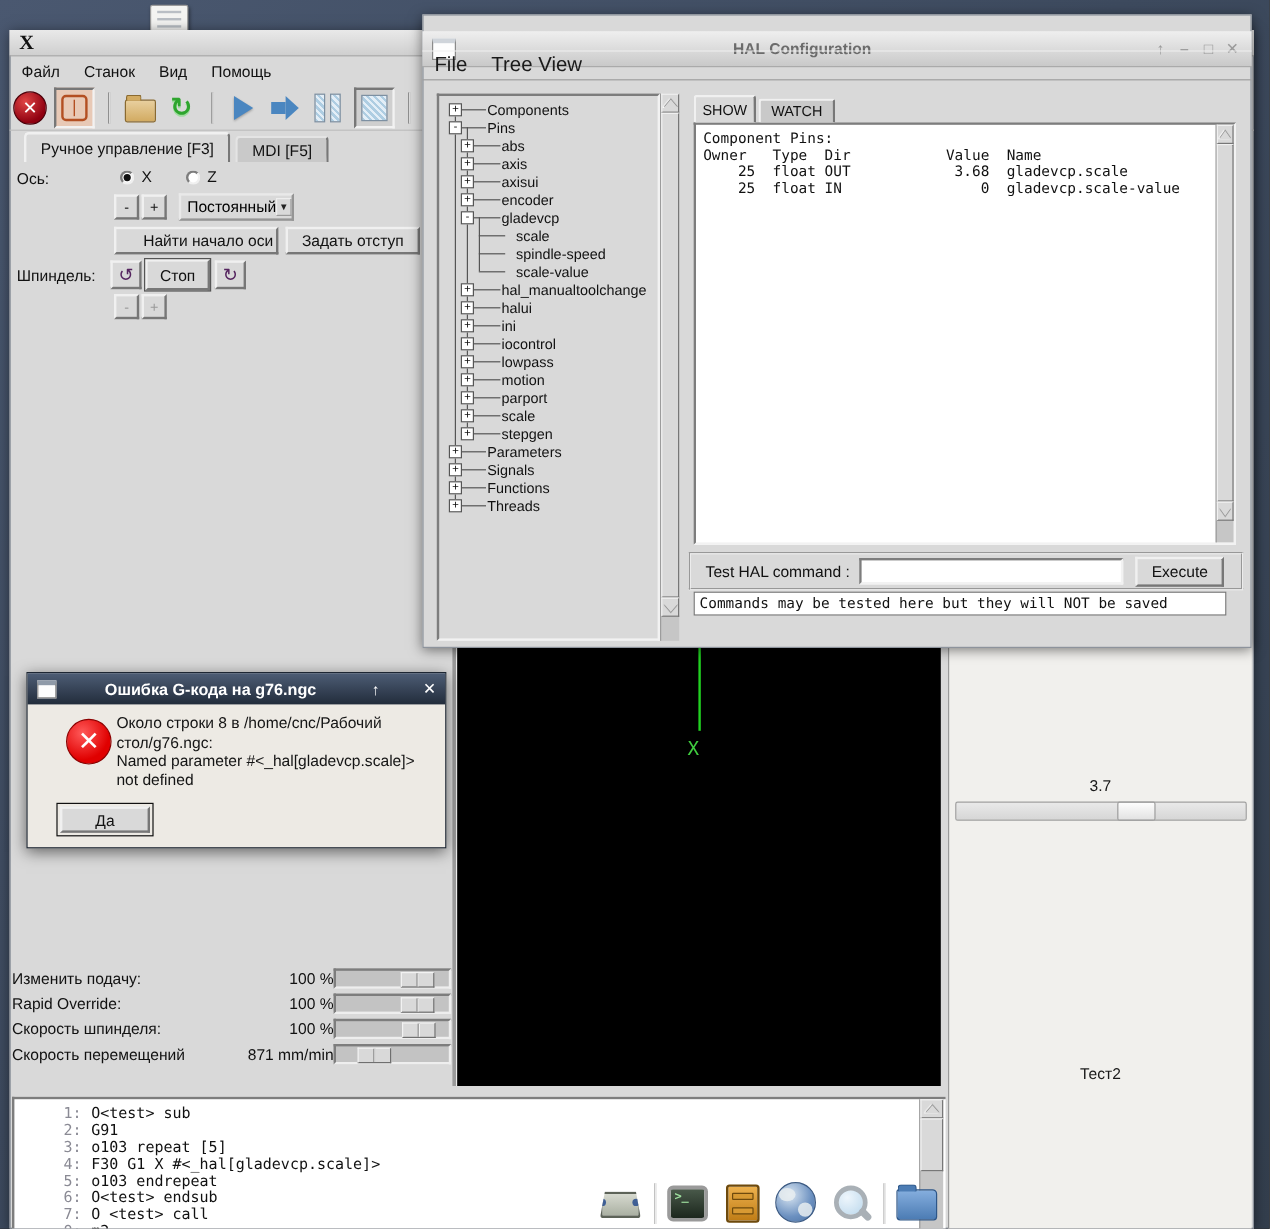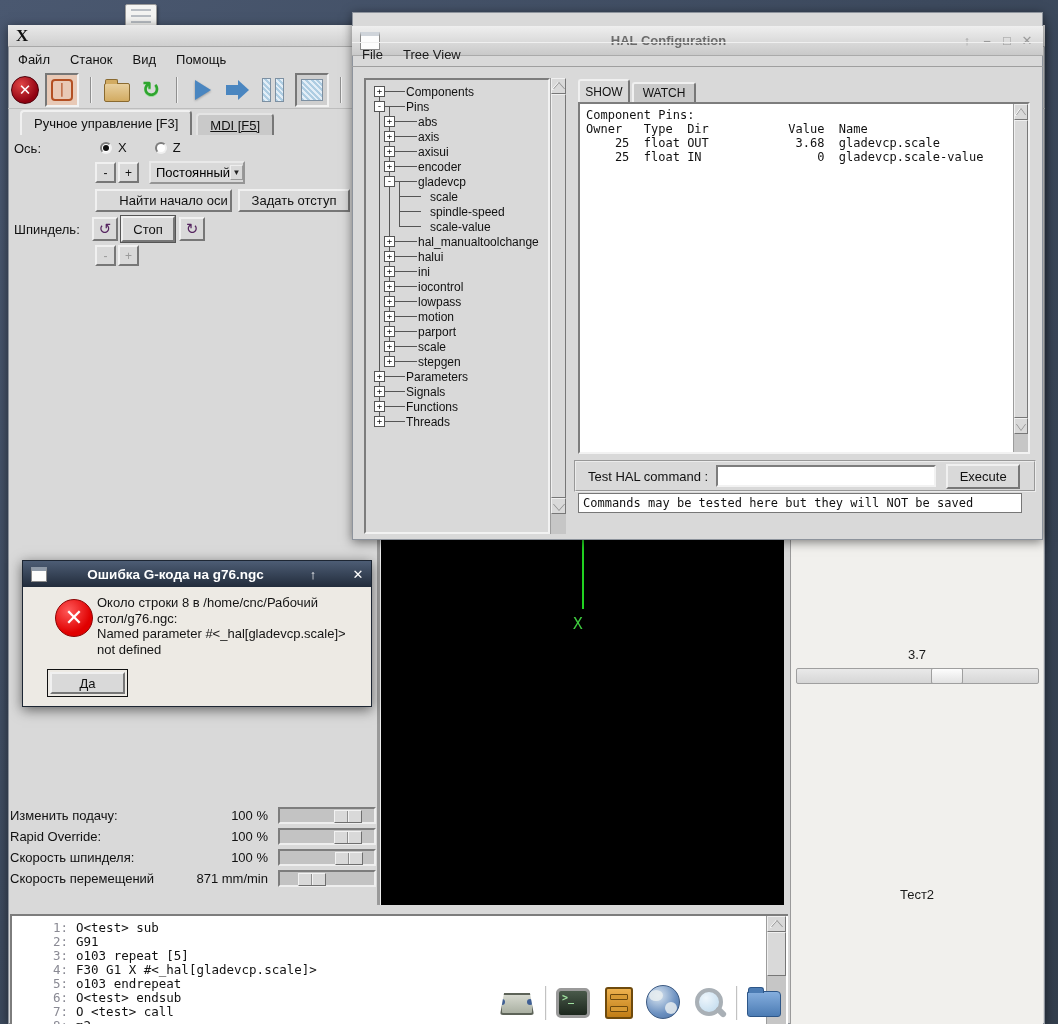--- a/index.html
+++ b/index.html
@@ -53,34 +53,34 @@
   .blockdel .ar{position:absolute;left:3px;top:17px;width:0;height:0;border-top:5px solid #cc1111;border-left:4px solid transparent;border-right:4px solid transparent;}
   .blockdel .sl{position:absolute;right:3px;top:2px;font-size:16px;font-weight:bold;color:#222;}
   .m1ico{display:flex;flex-direction:column;align-items:center;}
   .m1ico .bars{display:flex;gap:3px;}
   .m1ico .bars i{width:6px;height:13px;background:linear-gradient(#7fa8d6,#3f6ea6);border-radius:2px;}
   .m1ico span{font-size:8px;font-weight:bold;color:#21334c;line-height:1;margin-top:1px;}
   
   .tk-tab{box-sizing:border-box;background:#d9d9d9;border-top:2px solid #f0f0f0;border-left:2px solid #f0f0f0;
       border-right:2px solid #777;border-radius:4px 4px 0 0;display:flex;align-items:center;justify-content:center;
       font-size:13px;color:#111;}
-  .tk-tab.unsel{background:#c9c9c9;border-top:2px solid #e4e4e4;border-left:2px solid #e4e4e4;text-decoration:underline;}
+  .tk-tab.unsel{background:#c9c9c9;border-top:2px solid #e4e4e4;border-left:2px solid #e4e4e4;}
   
   .radio{width:12px;height:12px;border-radius:50%;background:#fff;border-top:2px solid #7d7d7d;border-left:2px solid #7d7d7d;
       border-right:2px solid #f0f0f0;border-bottom:2px solid #f0f0f0;box-sizing:border-box;position:relative;}
   .radio.sel:after{content:"";position:absolute;left:1px;top:1px;width:6px;height:6px;border-radius:50%;background:#111;}
   .opt{display:flex;align-items:center;gap:6px;font-size:13px;color:#111;margin-right:28px;}
   
   #jog-mode{left:149px;top:161px;width:96px;height:23px;background:#d9d9d9;
       border:2px outset #e9e9e9;box-sizing:border-box;display:flex;align-items:center;font-size:13px;}
   #jog-mode .arrowbox{margin-left:auto;width:14px;height:13px;background:#d9d9d9;border:1px outset #eee;
       display:flex;align-items:center;justify-content:center;font-size:8px;color:#222;}
   
   .srow{display:grid;grid-template-columns:1fr auto 100px;align-items:center;height:21px;font-size:13px;color:#111;}
-  .srow .val{text-align:right;padding-right:10px;white-space:nowrap;}
+  .srow .val{text-align:right;white-space:nowrap;}
   .track{position:relative;width:98px;height:17px;background:#c3c3c3;border-top:2px solid #7d7d7d;border-left:2px solid #7d7d7d;
       border-right:2px solid #eee;border-bottom:2px solid #eee;box-sizing:border-box;}
   .thumb{position:absolute;top:1px;width:26px;height:11px;background:#d9d9d9;border-top:1px solid #f2f2f2;border-left:1px solid #f2f2f2;
       border-right:1px solid #6f6f6f;border-bottom:1px solid #6f6f6f;}
   .thumb:after{content:"";position:absolute;left:12px;top:0;width:1px;height:100%;background:#8f8f8f;border-right:1px solid #f2f2f2;}
   
   #gcode{left:10px;top:914px;width:778px;height:110px;background:#fff;border-top:2px solid #7d7d7d;border-left:2px solid #7d7d7d;box-sizing:border-box;overflow:hidden;}
   .gline{display:flex;font-size:12.5px;line-height:14px;}
   .gline .n{width:56px;text-align:right;color:#8a8a94;padding-right:8px;white-space:pre;}
   .gline .c{color:#111;white-space:pre;}
@@ -105,21 +105,21 @@
       border:1px solid #9f9f9f;border-radius:2px;box-sizing:border-box;}
   #glade-val{position:absolute;left:0;top:538px;width:100%;text-align:center;font-size:13px;color:#1a1a1a;}
   #glade-label{position:absolute;left:0;top:778px;width:100%;text-align:center;font-size:13px;color:#1a1a1a;}
   
   #hal-win{left:352px;top:12px;width:691px;height:528px;background:#d9d9d9;border:1px solid #8d939c;box-sizing:border-box;}
   #hal-title{left:352px;top:26px;width:691px;height:30px;background:linear-gradient(#efefef,#c9c9c9);
       border-bottom:1px solid #aaa;display:flex;align-items:center;box-sizing:border-box;justify-content:center;}
   #hal-title .ttl{flex:1;text-align:center;font-size:13px;font-weight:bold;color:#6b6b6b;}
   .win-ctl{color:#9a9a9a;font-size:13px;font-weight:bold;width:20px;text-align:center;}
   .mini-win{width:18px;height:13px;background:#fdfdfd;border:1px solid #8a8a8a;border-top:4px solid #cfd4da;margin-left:8px;box-sizing:content-box;}
-  #hal-menubar{left:352px;top:42px;width:691px;height:25px;display:flex;align-items:center;font-size:13px;color:#1a1a1a;
+  #hal-menubar{left:352px;top:42px;width:691px;height:25px;display:flex;align-items:center;font-size:17px;color:#1a1a1a;
       border-bottom:1px solid #9f9f9f;box-shadow:0 1px 0 #f0f0f0 inset;box-sizing:border-box;}
   #hal-tree{left:364px;top:78px;width:186px;height:456px;background:#d9d9d9;border-top:2px solid #7d7d7d;border-left:2px solid #7d7d7d;
       border-right:2px solid #f2f2f2;border-bottom:2px solid #f2f2f2;box-sizing:border-box;overflow:hidden;position:absolute;}
   .trunk{position:absolute;width:1px;background:#555;}
   .trow{position:relative;height:15px;display:flex;align-items:center;font-size:12px;color:#111;white-space:nowrap;}
   .expander{position:absolute;width:11px;height:11px;background:#fff;border:1px solid #555;box-sizing:border-box;
       display:flex;align-items:center;justify-content:center;font-size:9px;line-height:1;color:#111;font-family:"DejaVu Sans Mono",monospace;}
   .conn{position:absolute;height:1px;background:#555;}
   .tlabel{position:absolute;}
   

